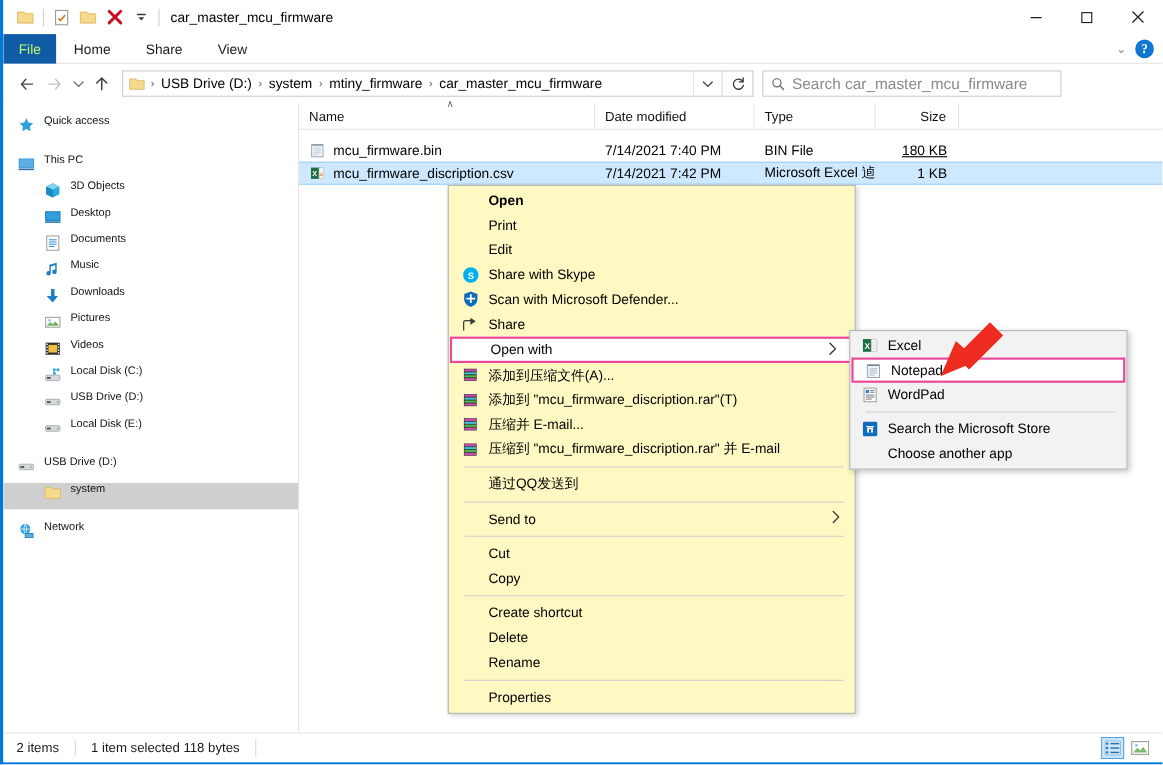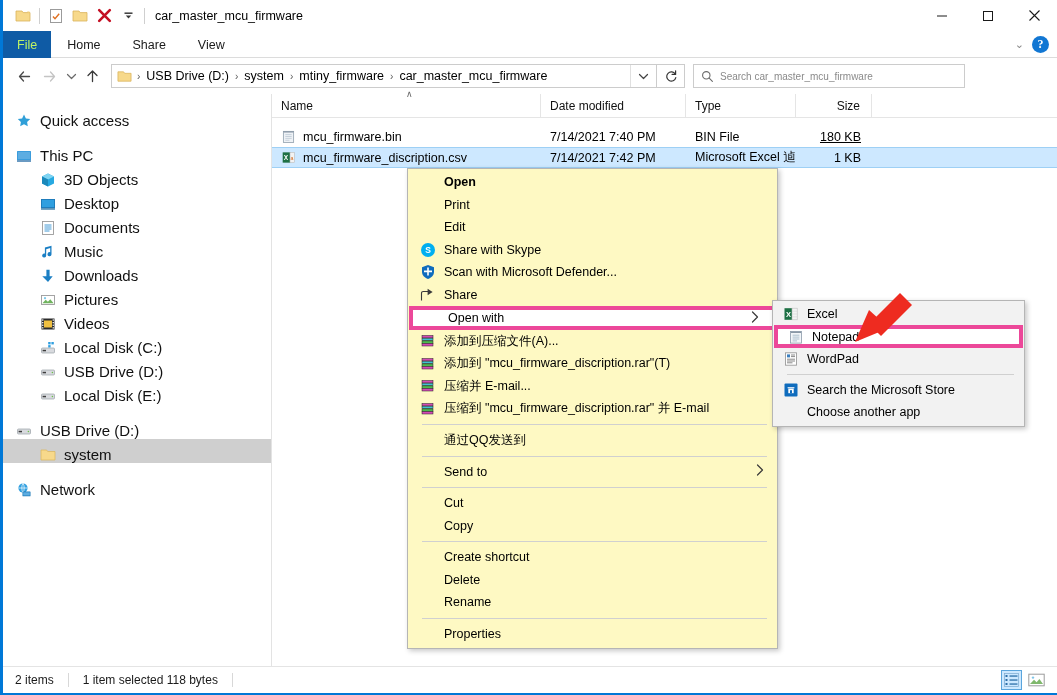--- a/index.html
+++ b/index.html
@@ -112,36 +112,36 @@
   .refreshbtn {
     width: 28px; height: 24px; border: 1px solid #ccc; border-left: none;
     display: flex; align-items: center; justify-content: center;
     color: #333; background: #fff;
   }
   .searchbox {
     width: 272px; height: 24px; margin-left: 8px;
     border: 1px solid #cccccc; background: #fff;
     display: flex; align-items: center; gap: 6px; padding: 0 7px;
   }
-  .search-ph { color: #8a8a8a; font-size: 10px; }
+  .search-ph { color: #8a8a8a; font-size: 14px; }
 
   
   .main {
     position: absolute; top: 94px; left: 0; right: 0; bottom: 27px;
     display: flex;
   }
   .sidebar {
     width: 269px; background: #ffffff;
     border-right: 1px solid #e3e3e3;
     padding-top: 11px;
     overflow: hidden;
   }
   .navitem {
-    height: 24px; display: flex; align-items: flex-end;
-    gap: 8px; font-size: 15px; color: #111;
+    height: 24px; display: flex; align-items: flex-start;
+    gap: 8px; font-size: 10px; color: #111;
     padding-left: 12px; white-space: nowrap;
   }
   .navitem.sel { background: #cfcfcf; }
   .navitem .ico {
     width: 17px; height: 17px; display: flex;
     align-items: center; justify-content: center; flex: 0 0 17px;
   }
   .indent1 { padding-left: 36px; }
   .gap { height: 11px; }
 
@@ -197,21 +197,21 @@
     box-shadow: 2px 2px 5px rgba(0,0,0,0.22);
     padding: 2px 0 3px 0;
     z-index: 40;
   }
   .mi {
     height: 22.5px; display: flex; align-items: center;
     font-size: 12.5px; color: #000; padding-left: 14px;
     position: relative;
   }
   .mi.hl {
-    background: #ffffff; border: 4px solid #ec4899;
+    background: #ffffff; border: 2px solid #ec4899;
     margin: 0 1px; height: 24px; padding-left: 13px;
   }
   .mi .micon {
     width: 18px; height: 18px; margin-right: 7px; margin-left: -3px;
     display: flex; align-items: center; justify-content: center;
     flex: 0 0 18px;
   }
   .mi .mlabel-noicon { margin-left: 22px; }
   .mi.bold { font-weight: bold; }
   .msep { height: 1px; background: #d0d0d0; margin: 4px 10px 4px 14px; }

